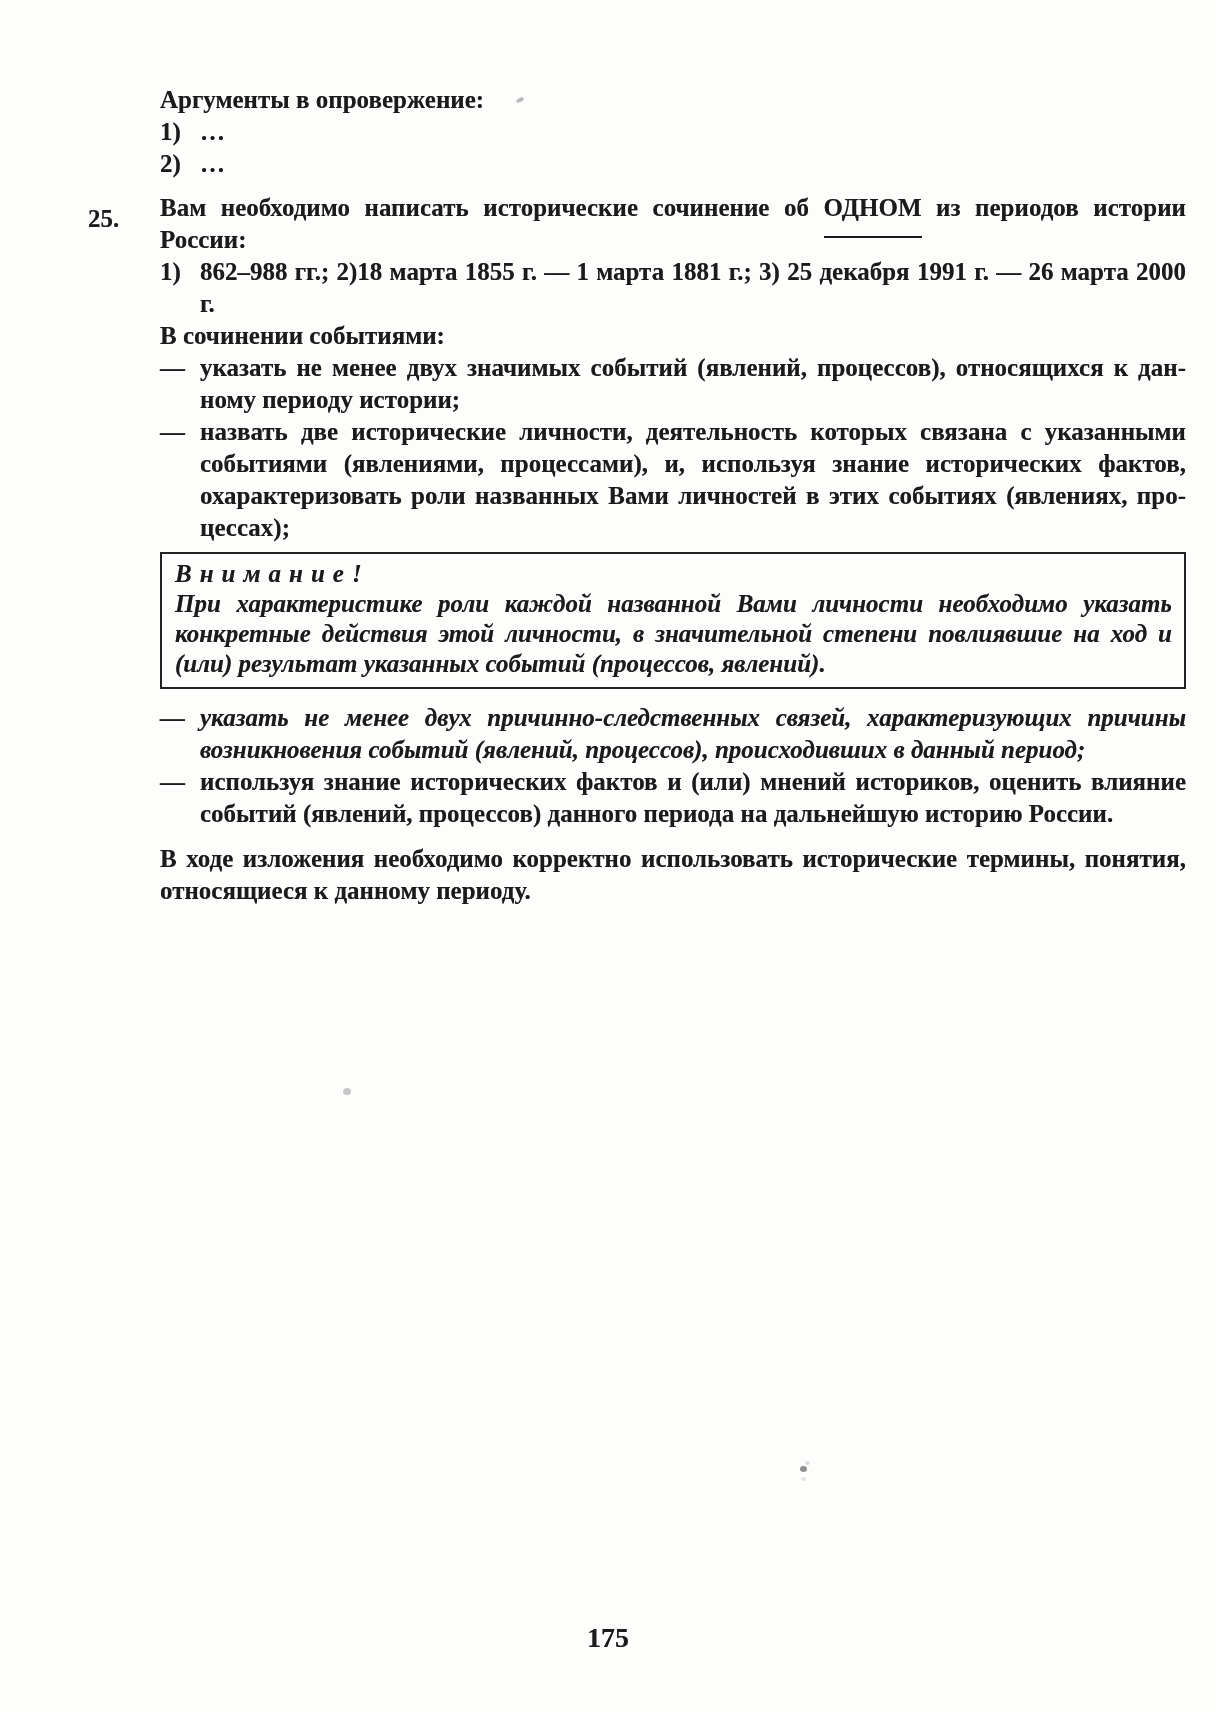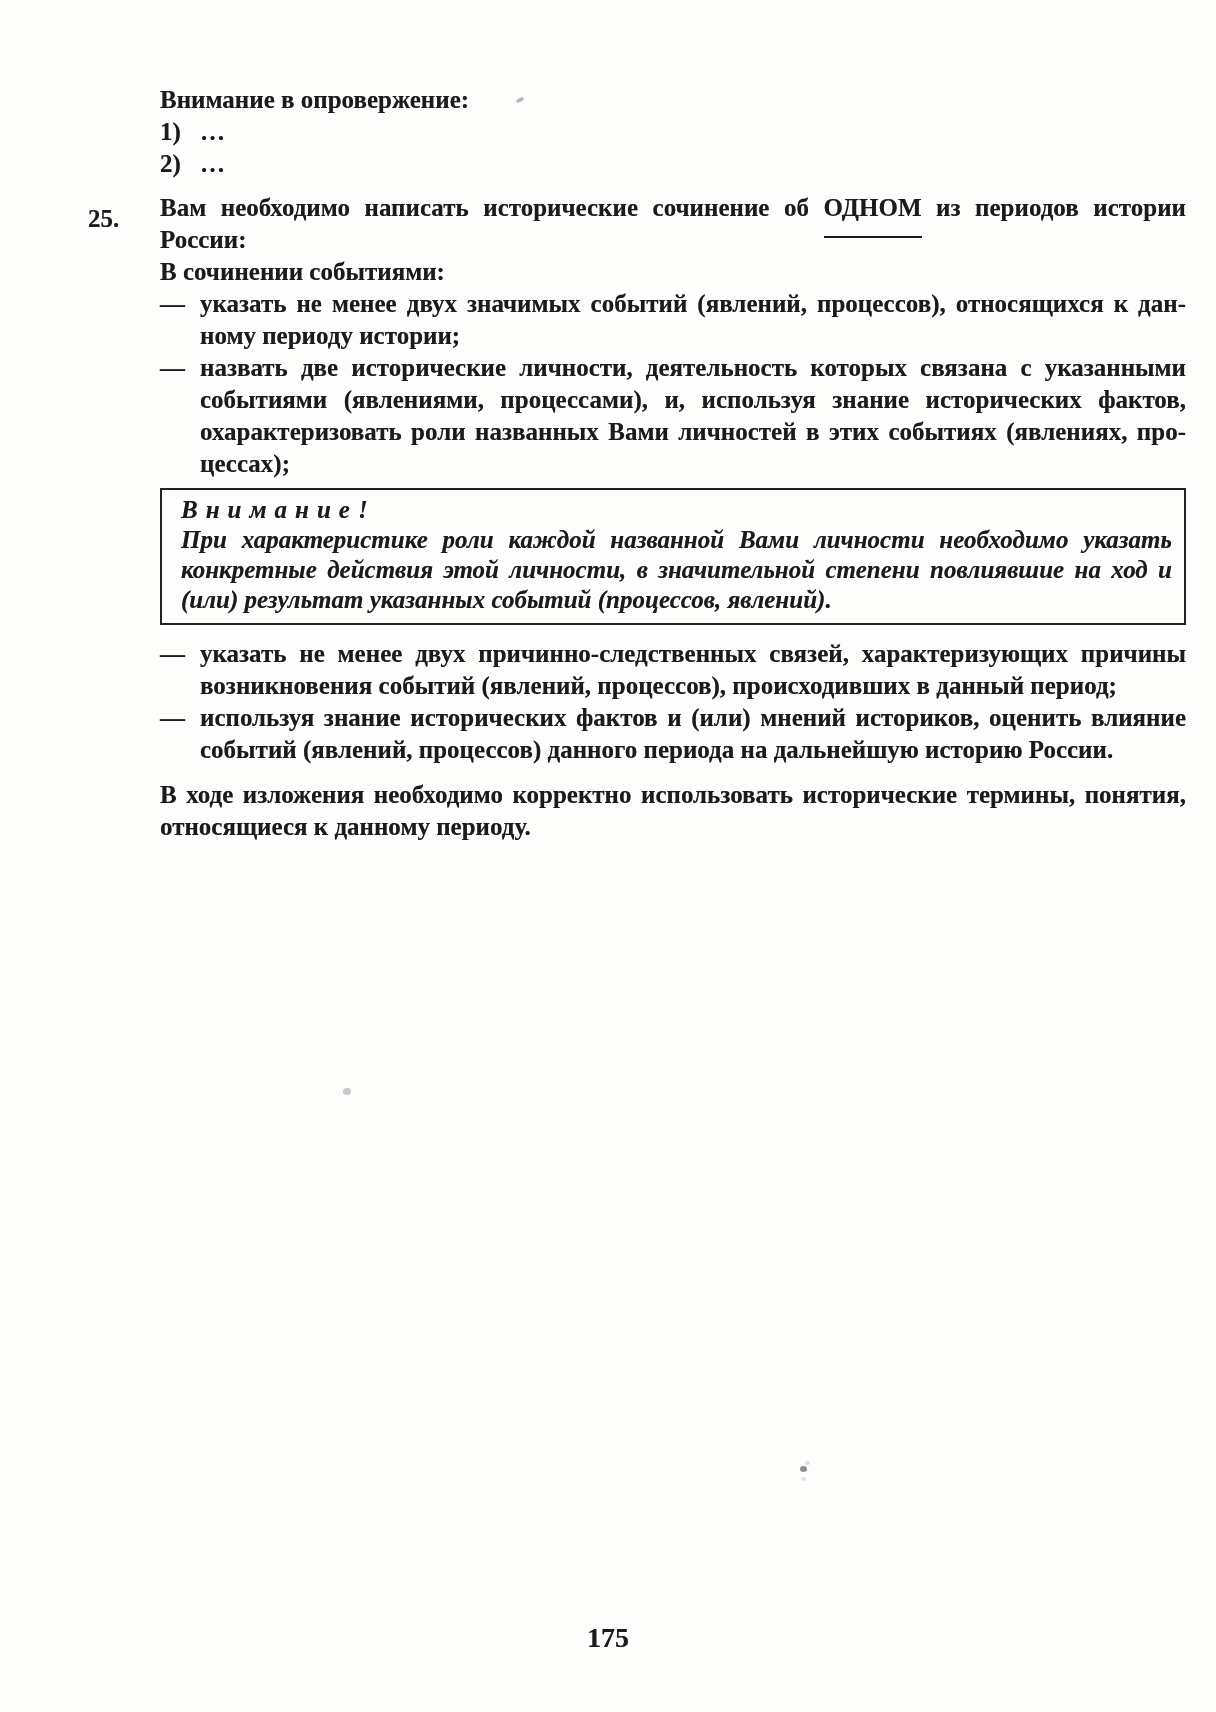--- a/index.html
+++ b/index.html
@@ -44,29 +44,29 @@
   .task-intro { margin-top: 12px; }
   .underlined {
     border-bottom: 2px solid #1b1b1b;
     padding-bottom: 15px;
   }
   .attention-box {
     box-sizing: border-box;
     width: 100%;
     margin-top: 8px;
     border: 2px solid #222;
-    padding: 5px 12px 8px 19px;
+    padding: 5px 12px 8px 13px;
     font-style: italic;
     line-height: 30px;
   }
   .attention-title {
     letter-spacing: 0.32em;
   }
   .attention-body { text-align: justify; }
-  .after-box { margin-top: 13px; }
+  .after-box { margin-top: 13px; font-style: italic; }
   .closing { margin-top: 13px; }
   .page-number {
     position: absolute;
     left: 0; top: 1622px;
     width: 1216px;
     text-align: center;
     font-size: 28px;
   }
   .speck {
     position: absolute;
@@ -78,33 +78,36 @@
 </style>
 </head>
 <body>
 
 <div class="page">
 
   <div class="task-number">25.</div>
 
   <div class="column">
 
-    <div class="para">Внимание в опровержение:</div>
+    <div class="para">Аргументы в опровержение:</div>
 
     <div class="hang">
       <span class="marker">1)</span><span>…</span>
     </div>
     <div class="hang">
       <span class="marker">2)</span><span>…</span>
     </div>
 
     <div class="para task-intro">
       <span>Вам необходимо написать исторические сочинение об </span><span class="underlined">ОДНОМ</span><span> из периодов истории России:</span>
     </div>
 
+    <div class="hang">
+      <span class="marker">1)</span><span>862–988 гг.; 2)18 марта 1855 г. — 1 марта 1881 г.; 3) 25 декабря 1991 г. — 26 марта 2000 г.</span>
+    </div>
 
     <div class="para">В сочинении событиями:</div>
 
     <div class="hang">
       <span class="marker">—</span><span>указать не менее двух значимых событий (явлений, процессов), относящихся к дан­ному периоду истории;</span>
     </div>
     <div class="hang">
       <span class="marker">—</span><span>назвать две исторические личности, деятельность которых связана с указанными событиями (явлениями, процессами), и, используя знание исторических фактов, охарактеризовать роли названных Вами личностей в этих событиях (явлениях, про­цессах);</span>
     </div>
 

